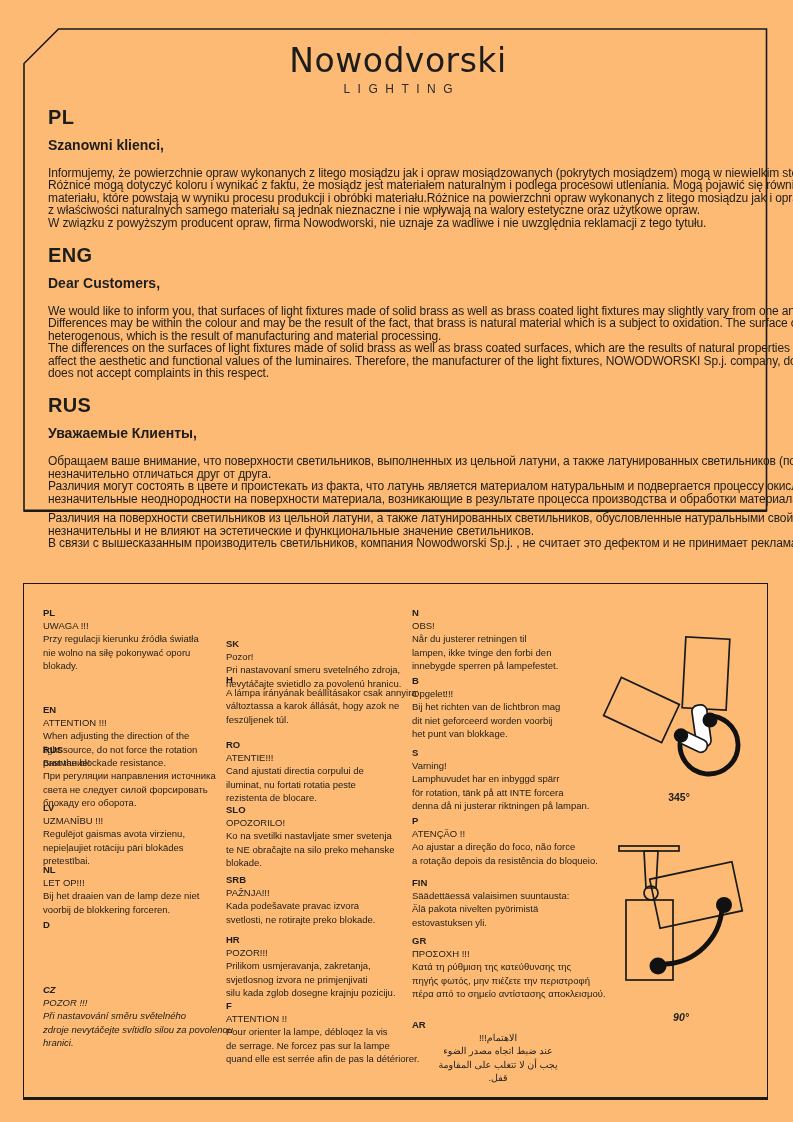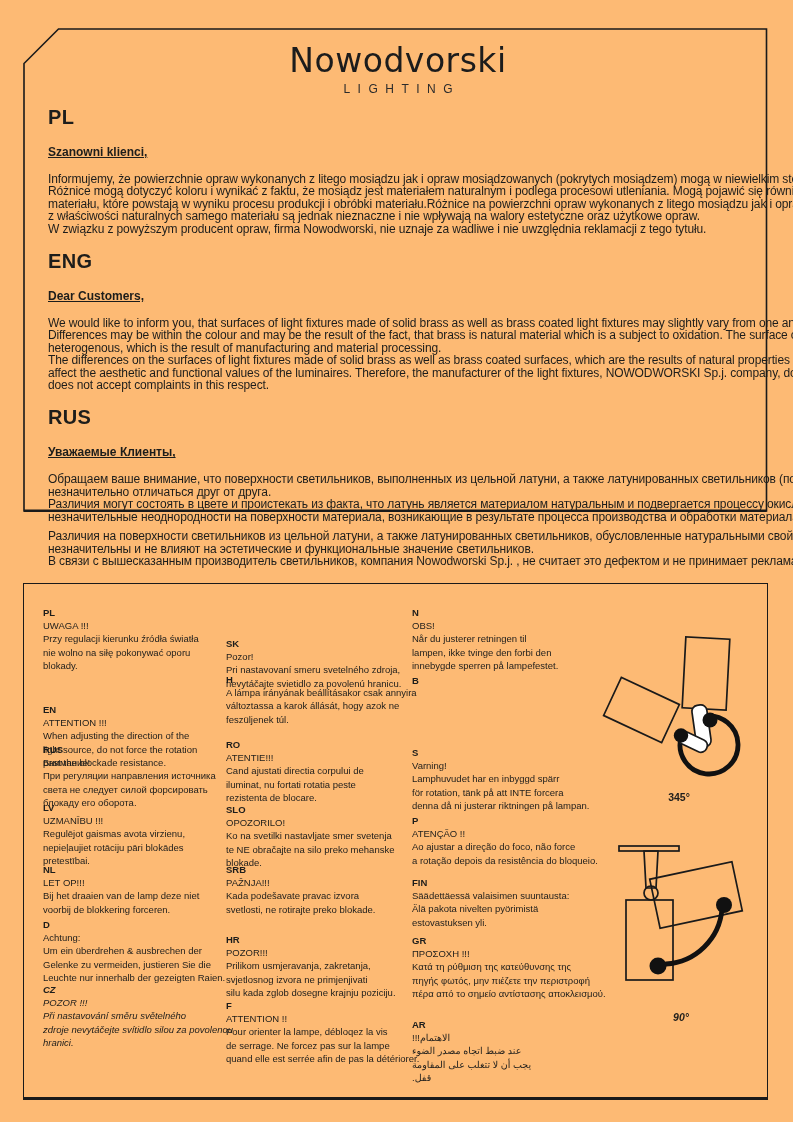--- a/index.html
+++ b/index.html
@@ -8,33 +8,33 @@
   
   .frame-top{position:absolute;left:23px;top:28px;width:745px;height:485px;}
   .frame-top .outline{position:absolute;left:0;top:0;}
   .frame-top .content{position:absolute;left:25px;top:10px;width:700px;}
   .logo{text-align:center;margin:4px 0 10px 0;}
   .logo-brand{font-family:"DejaVu Sans",sans-serif;font-size:33px;font-weight:500;
               letter-spacing:.5px;color:#1c1c1c;line-height:38px;}
   .logo-sub{font-size:12px;letter-spacing:7.5px;text-indent:7.5px;color:#2b2b2b;margin-top:2px;}
   .notice-section{margin-bottom:15px;}
   .notice-code{font-size:20px;font-weight:bold;margin:0 0 8px 0;letter-spacing:.3px;}
-  .notice-salutation{font-size:12px;font-weight:bold;margin:16px 0 14px 0;text-decoration:underline;}
+  .notice-salutation{font-size:14px;font-weight:bold;margin:0 0 14px 0;}
   .notice-par{font-size:12px;letter-spacing:-0.12px;line-height:12.4px;margin:0;white-space:nowrap;}
   .notice-par + .notice-par{margin-top:7px;}
   
   .frame-bottom{position:absolute;left:23px;top:583px;width:745px;height:517px;
                 border:1.6px solid #1a1a1a;border-bottom-width:3px;box-sizing:border-box;}
   .warn-col{position:absolute;top:0;height:100%;}
   .col-0{left:19px;width:182px;}
   .col-1{left:202px;width:182px;}
   .col-2{left:388px;width:172px;}
   .lang-block{position:absolute;left:0;width:100%;font-size:9.5px;line-height:13.2px;white-space:nowrap;}
   .lang-code{font-weight:bold;}
-  .lang-block.rtl .lang-text{text-align:left;white-space:normal;}
+  .lang-block.rtl .lang-text{text-align:center;white-space:normal;}
   
   .diagram{position:absolute;}
   .diagram-345{left:552px;top:17px;}
   .diagram-90{left:562px;top:249px;font-style:italic;}
   .diagram svg{display:block;}
   .diagram text{font-family:"Liberation Sans",sans-serif;font-weight:bold;font-size:10.5px;fill:#1d1d1b;}
 </style>
 </head>
 <body>
 
@@ -91,21 +91,20 @@
         <div class="lang-block" style="top: 279px;">
           <div class="lang-code">NL</div>
           <div class="lang-text">LET OP!!!<br>Bij het draaien van de lamp deze niet<br>voorbij de blokkering forceren.</div>
         </div>
         <div class="lang-block" style="top: 217px;">
           <div class="lang-code">LV</div>
           <div class="lang-text">UZMANĪBU !!!<br>Regulējot gaismas avota virzienu,<br>nepieļaujiet rotāciju pāri blokādes<br>pretestībai.</div>
         </div>
         <div class="lang-block" style="top: 334px;">
           <div class="lang-code">D</div>
-          <div class="lang-text">Achtung:<br>Um ein überdrehen &amp; ausbrechen der<br>Gelenke zu vermeiden, justieren Sie die<br>Leuchte nur innerhalb der gezeigten Raien.</div>
         </div>
         <div class="lang-block" style="top: 399px; font-style: italic;">
           <div class="lang-code">CZ</div>
           <div class="lang-text">POZOR !!!<br>Při nastavování směru světelného<br>zdroje nevytáčejte svítidlo silou za povolenou<br>hranici.</div>
         </div>
       </div>
     <div class="warn-col col-1">
         <div class="lang-block" style="top: 22px; margin-top: 31px;">
           <div class="lang-code">SK</div>
           <div class="lang-text">Pozor!<br>Pri nastavovaní smeru svetelného zdroja,<br>nevytáčajte svietidlo za povolenú hranicu.</div>
@@ -115,40 +114,41 @@
           <div class="lang-text">A lámpa irányának beállításakor csak annyira<br>változtassa a karok állását, hogy azok ne<br>feszüljenek túl.</div>
         </div>
         <div class="lang-block" style="top: 154px;">
           <div class="lang-code">RO</div>
           <div class="lang-text">ATENTIE!!!<br>Cand ajustati directia corpului de<br>iluminat, nu fortati rotatia peste<br>rezistenta de blocare.</div>
         </div>
         <div class="lang-block" style="top: 219px;">
           <div class="lang-code">SLO</div>
           <div class="lang-text">OPOZORILO!<br>Ko na svetilki nastavljate smer svetenja<br>te NE obračajte na silo preko mehanske<br>blokade.</div>
         </div>
-        <div class="lang-block" style="top: 279px;">
+        <div class="lang-block" style="top: 289px;">
           <div class="lang-code">SRB</div>
           <div class="lang-text">PAŽNJA!!!<br>Kada podešavate pravac izvora<br>svetlosti, ne rotirajte preko blokade.</div>
         </div>
         <div class="lang-block" style="top: 349px;">
           <div class="lang-code">HR</div>
           <div class="lang-text">POZOR!!!<br>Prilikom usmjeravanja, zakretanja,<br>svjetlosnog izvora ne primjenjivati<br>silu kada zglob dosegne krajnju poziciju.</div>
         </div>
         <div class="lang-block" style="top: 415px;">
           <div class="lang-code">F</div>
           <div class="lang-text">ATTENTION !!<br>Pour orienter la lampe, débloqez la vis<br>de serrage. Ne forcez pas sur la lampe<br>quand elle est serrée afin de pas la détériorer.</div>
         </div>
       </div>
     <div class="warn-col col-2">
         <div class="lang-block" style="top: 22px;">
           <div class="lang-code">N</div>
           <div class="lang-text">OBS!<br>Når du justerer retningen til<br>lampen, ikke tvinge den forbi den<br>innebygde sperren på lampefestet.</div>
         </div>
         <div class="lang-block" style="top: 90px;">
           <div class="lang-code">B</div>
+          <div class="lang-text">Opgelet!!!<br>Bij het richten van de lichtbron mag<br>dit niet geforceerd worden voorbij<br>het punt van blokkage.</div>
         </div>
         <div class="lang-block" style="top: 162px;">
           <div class="lang-code">S</div>
           <div class="lang-text">Varning!<br>Lamphuvudet har en inbyggd spärr<br>för rotation, tänk på att INTE forcera<br>denna då ni justerar riktningen på lampan.</div>
         </div>
         <div class="lang-block" style="top: 230px;">
           <div class="lang-code">P</div>
           <div class="lang-text">ATENÇÃO !!<br>Ao ajustar a direção do foco, não force<br>a rotação depois da resistência do bloqueio.</div>
         </div>
         <div class="lang-block" style="top: 292px;">

